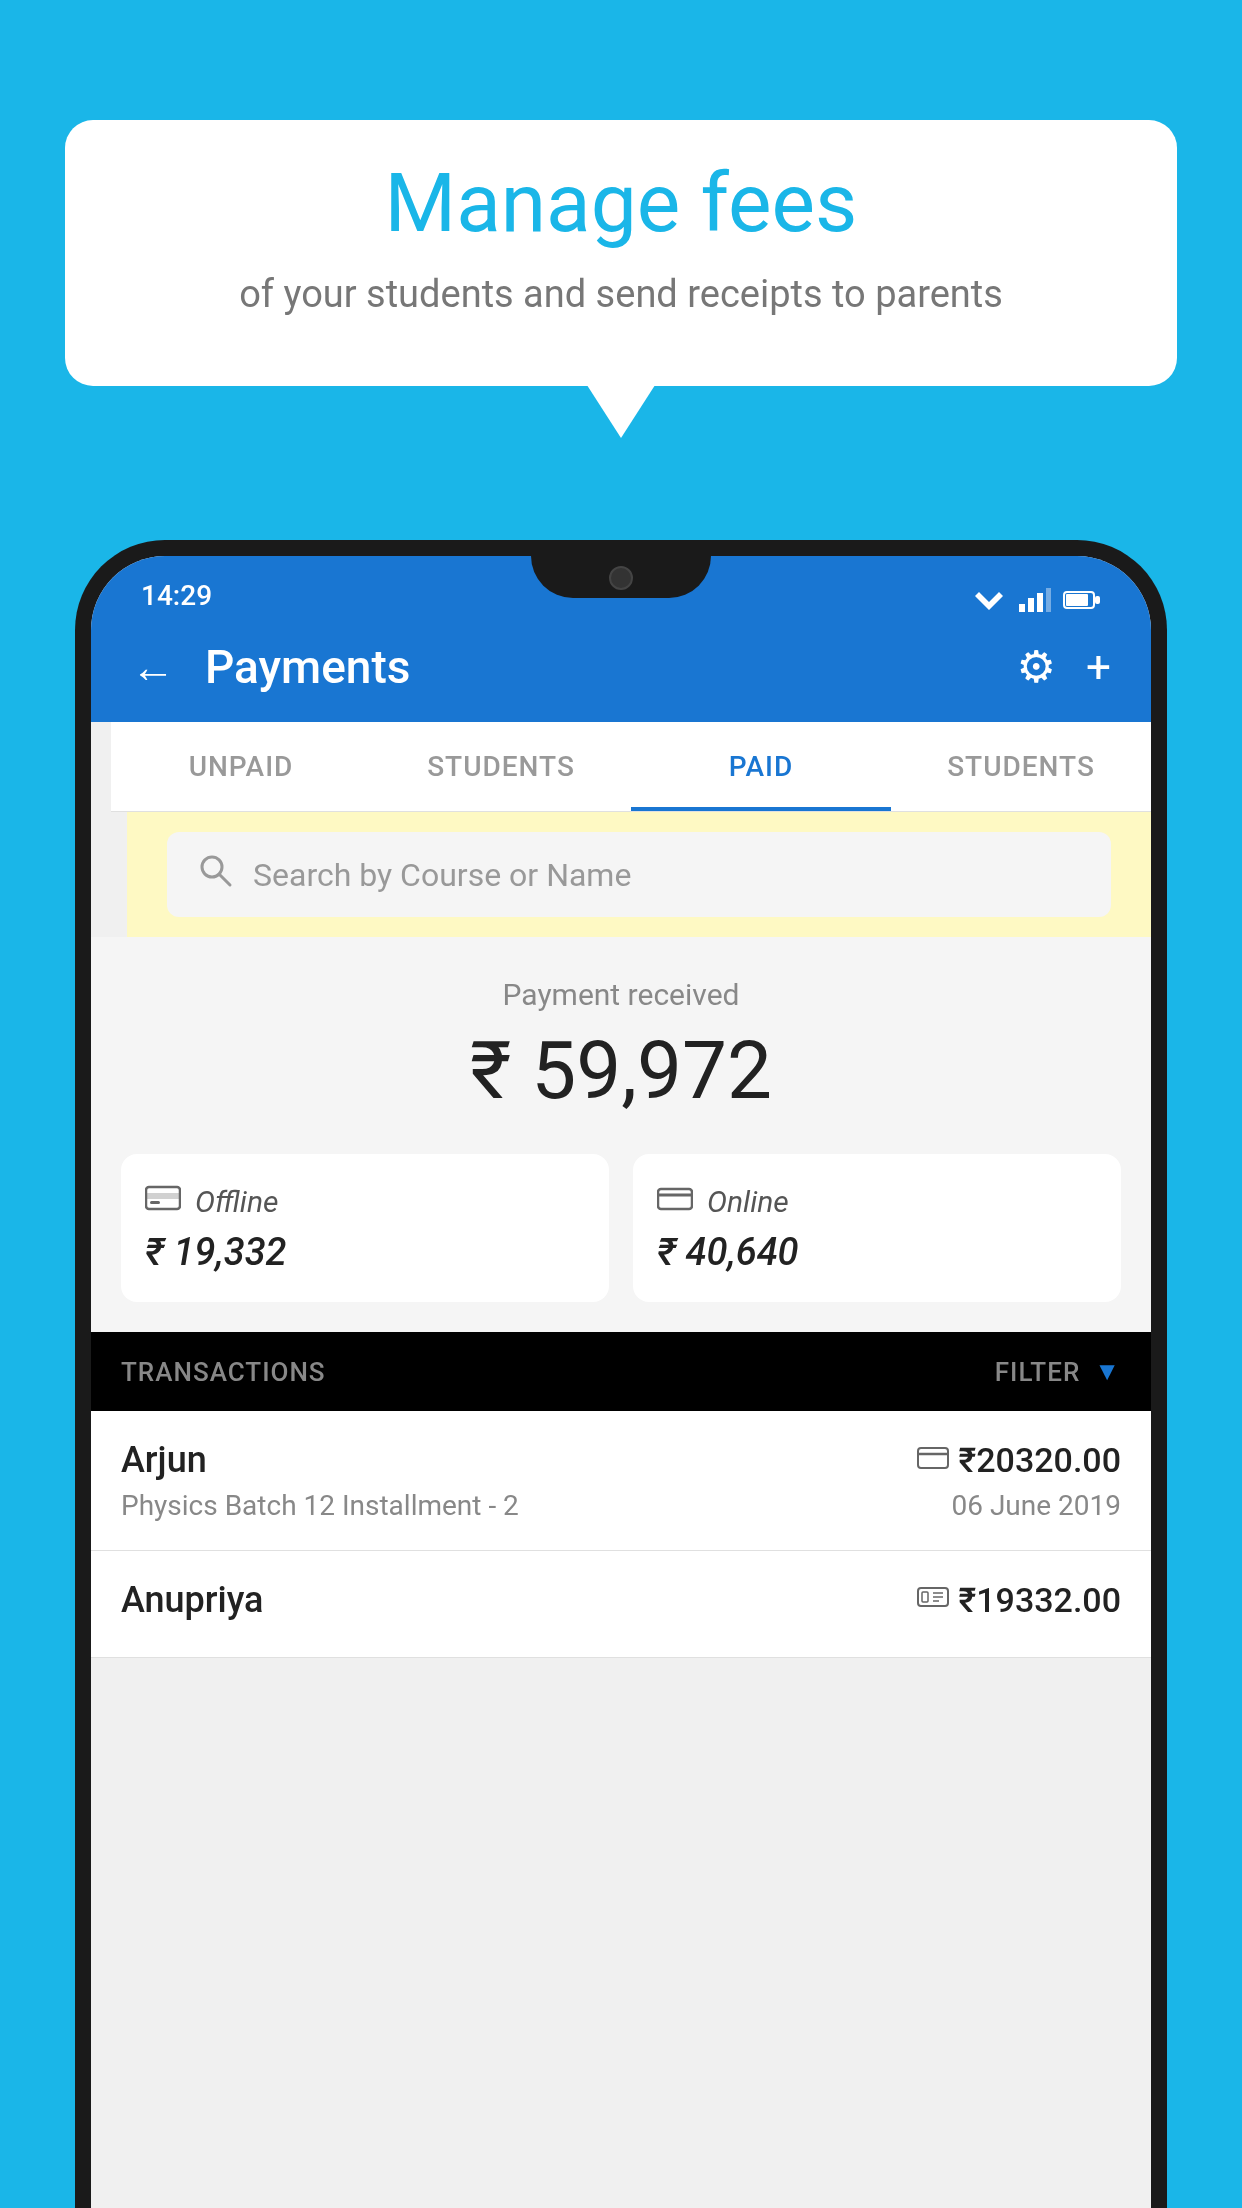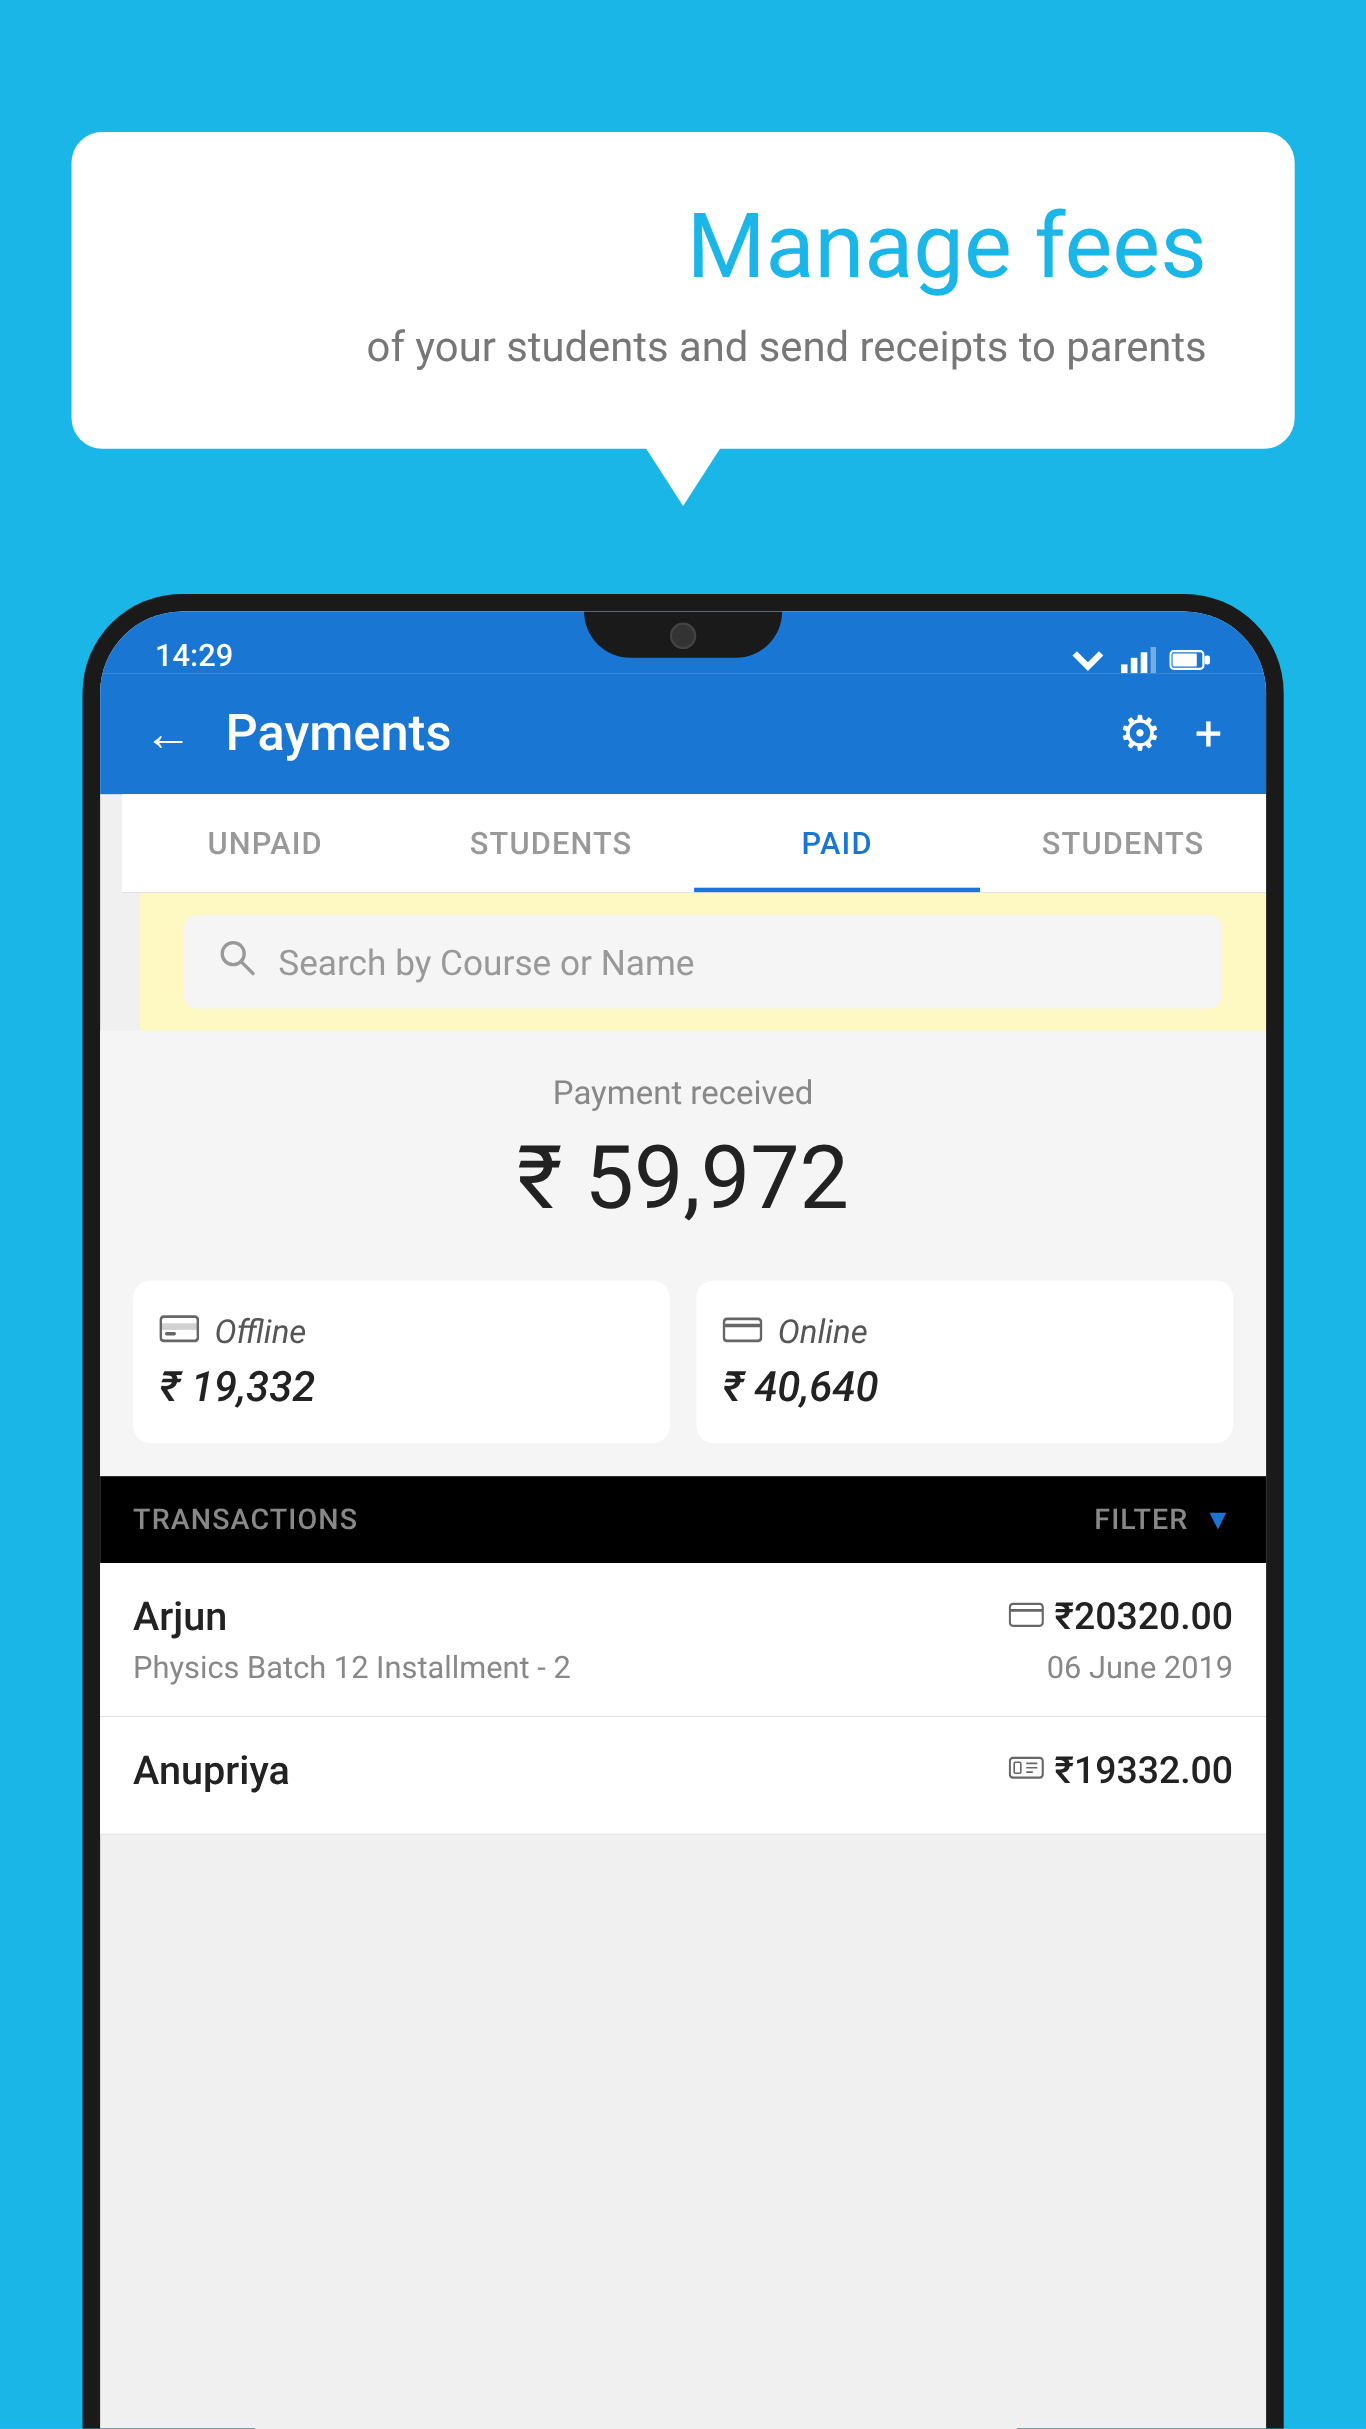--- a/index.html
+++ b/index.html
@@ -20,22 +20,22 @@
       left: 65px;
       right: 65px;
       display: flex;
       flex-direction: column;
       align-items: center;
     }
 
     .speech-bubble {
       background: white;
       border-radius: 28px;
-      padding: 56px 80px 70px;
-      text-align: right;
+      padding: 34px 80px 70px;
+      text-align: center;
       position: relative;
       width: 100%;
     }
 
     .speech-bubble::after {
       content: '';
       position: absolute;
       bottom: -52px;
       left: 50%;
       transform: translateX(-50%);
@@ -231,21 +231,21 @@
     .payment-label {
       font-size: 30px;
       color: #888;
       margin-bottom: 12px;
     }
 
     .payment-amount {
       font-size: 80px;
       font-weight: 400;
       color: #222;
-      margin-bottom: 46px;
+      margin-bottom: 36px;
     }
 
     .payment-cards {
       display: flex;
       gap: 24px;
     }
 
     .payment-card {
       flex: 1;
       background: white;

